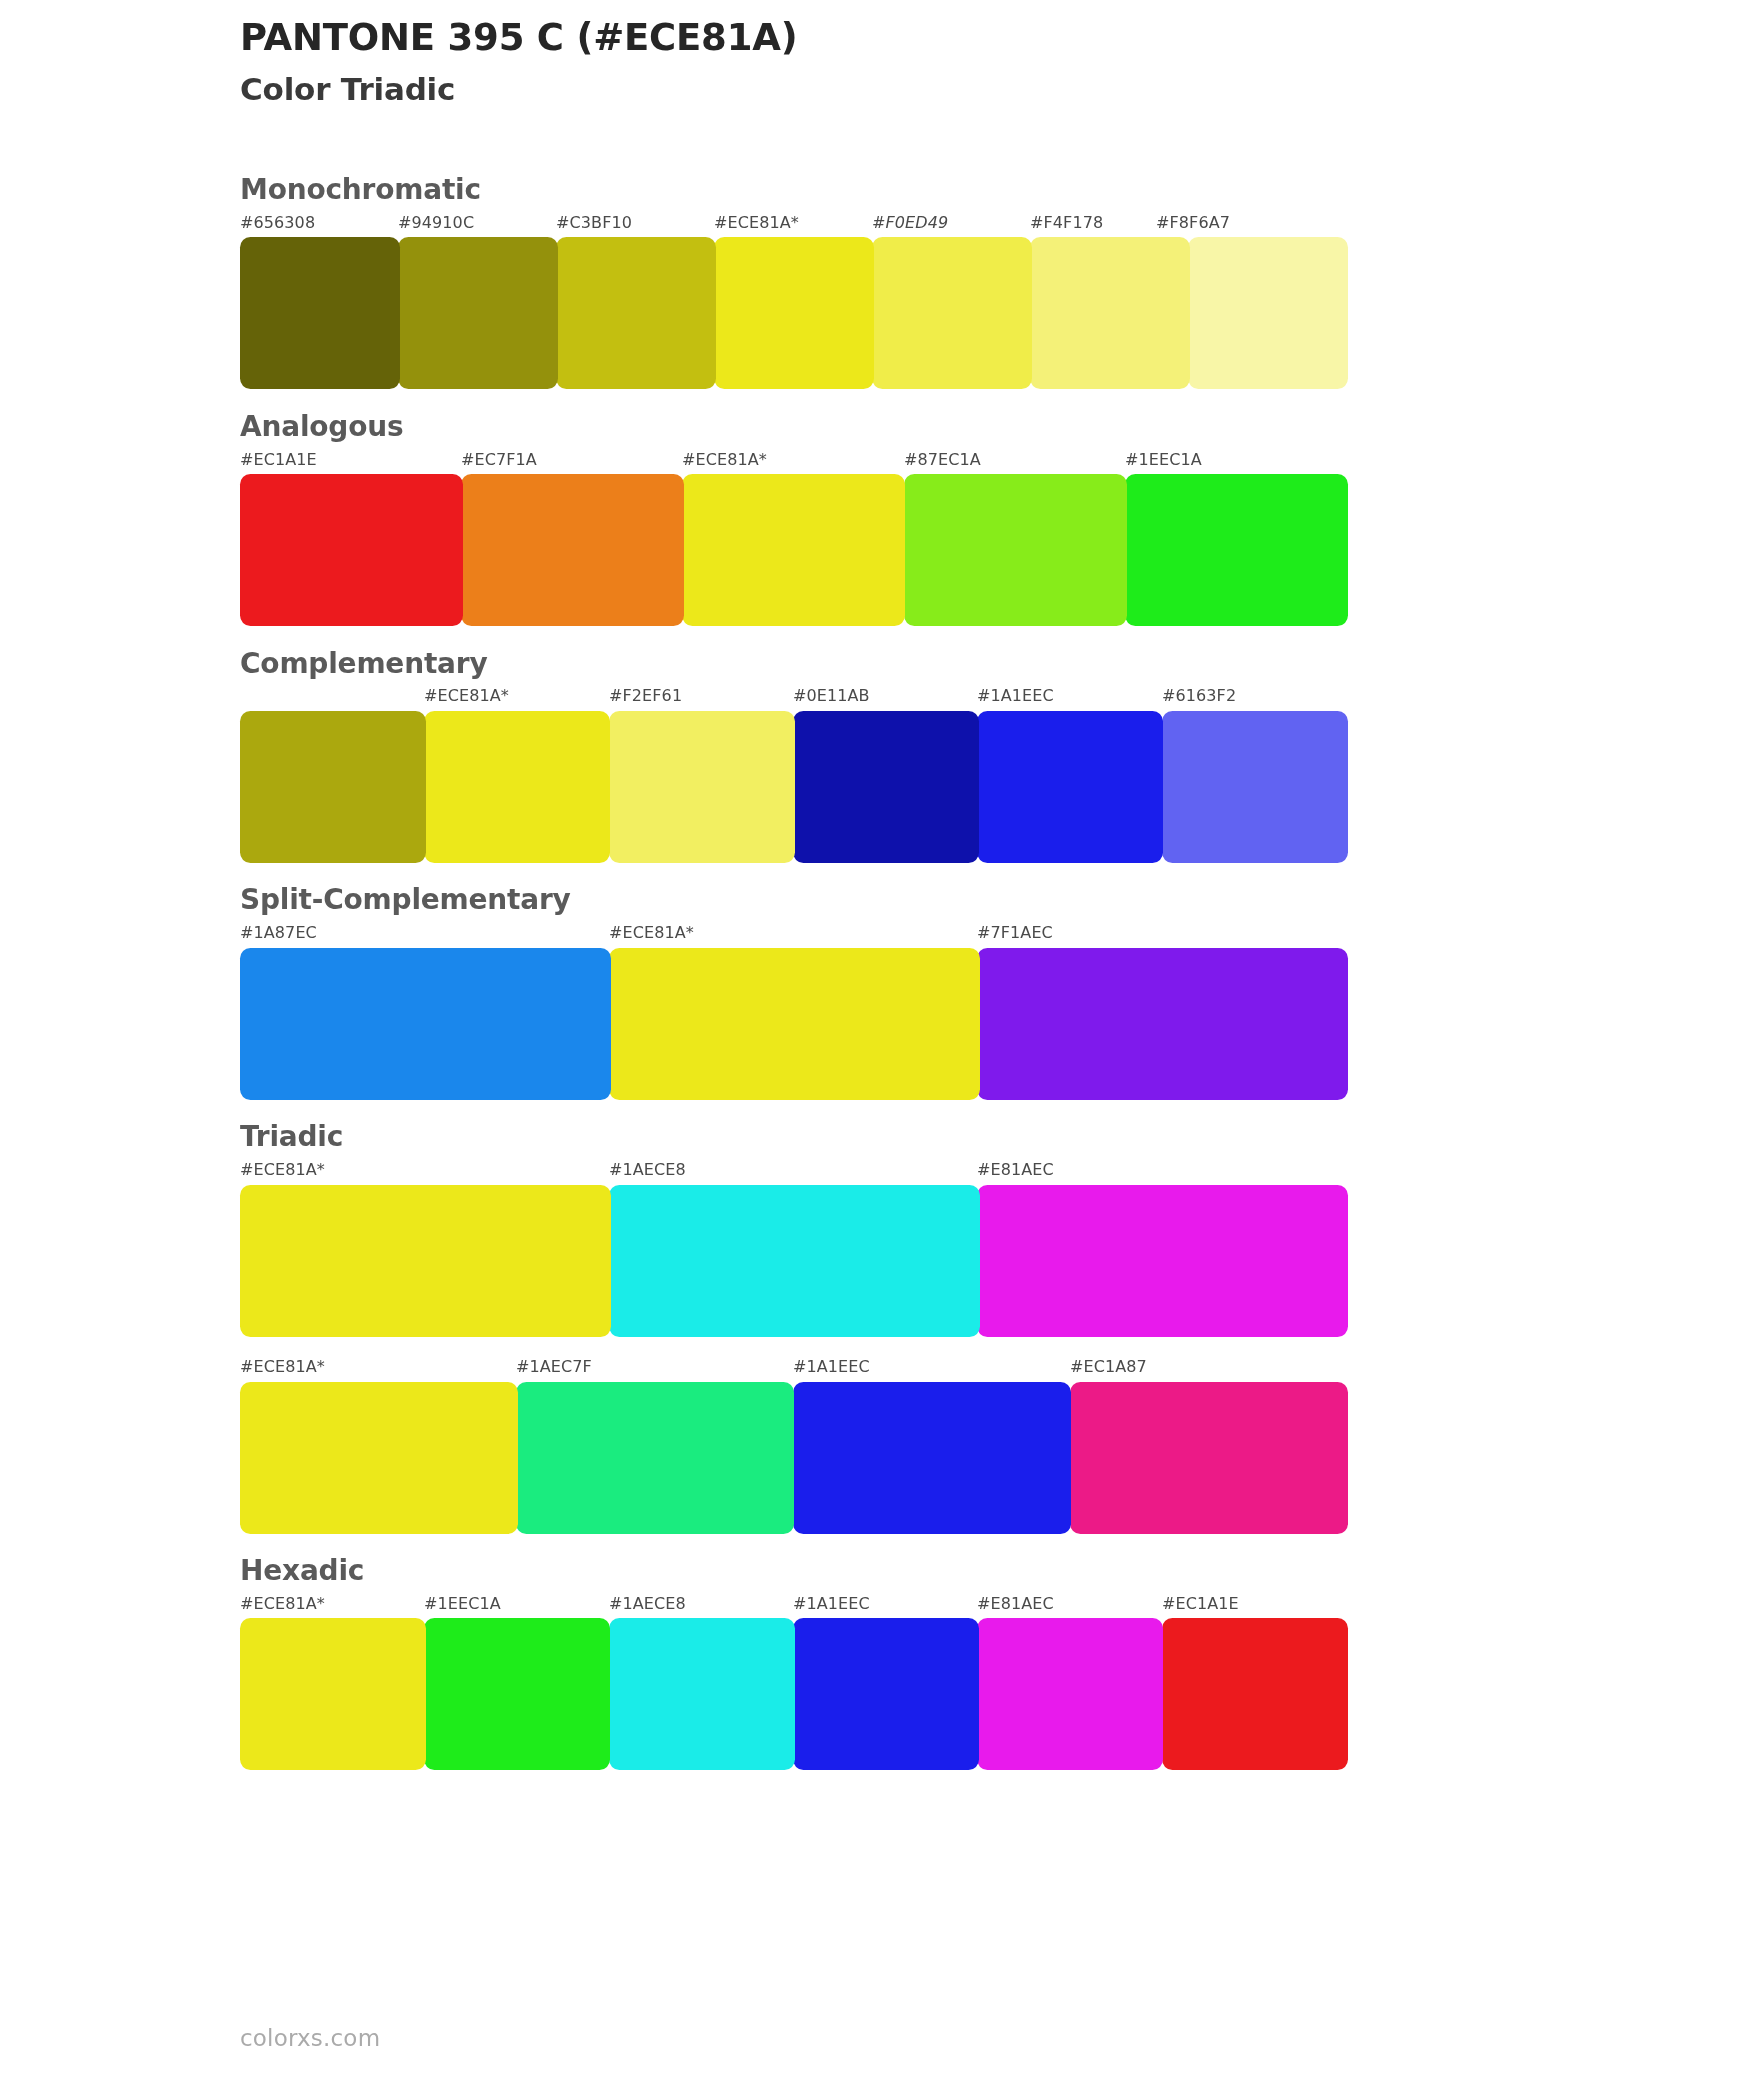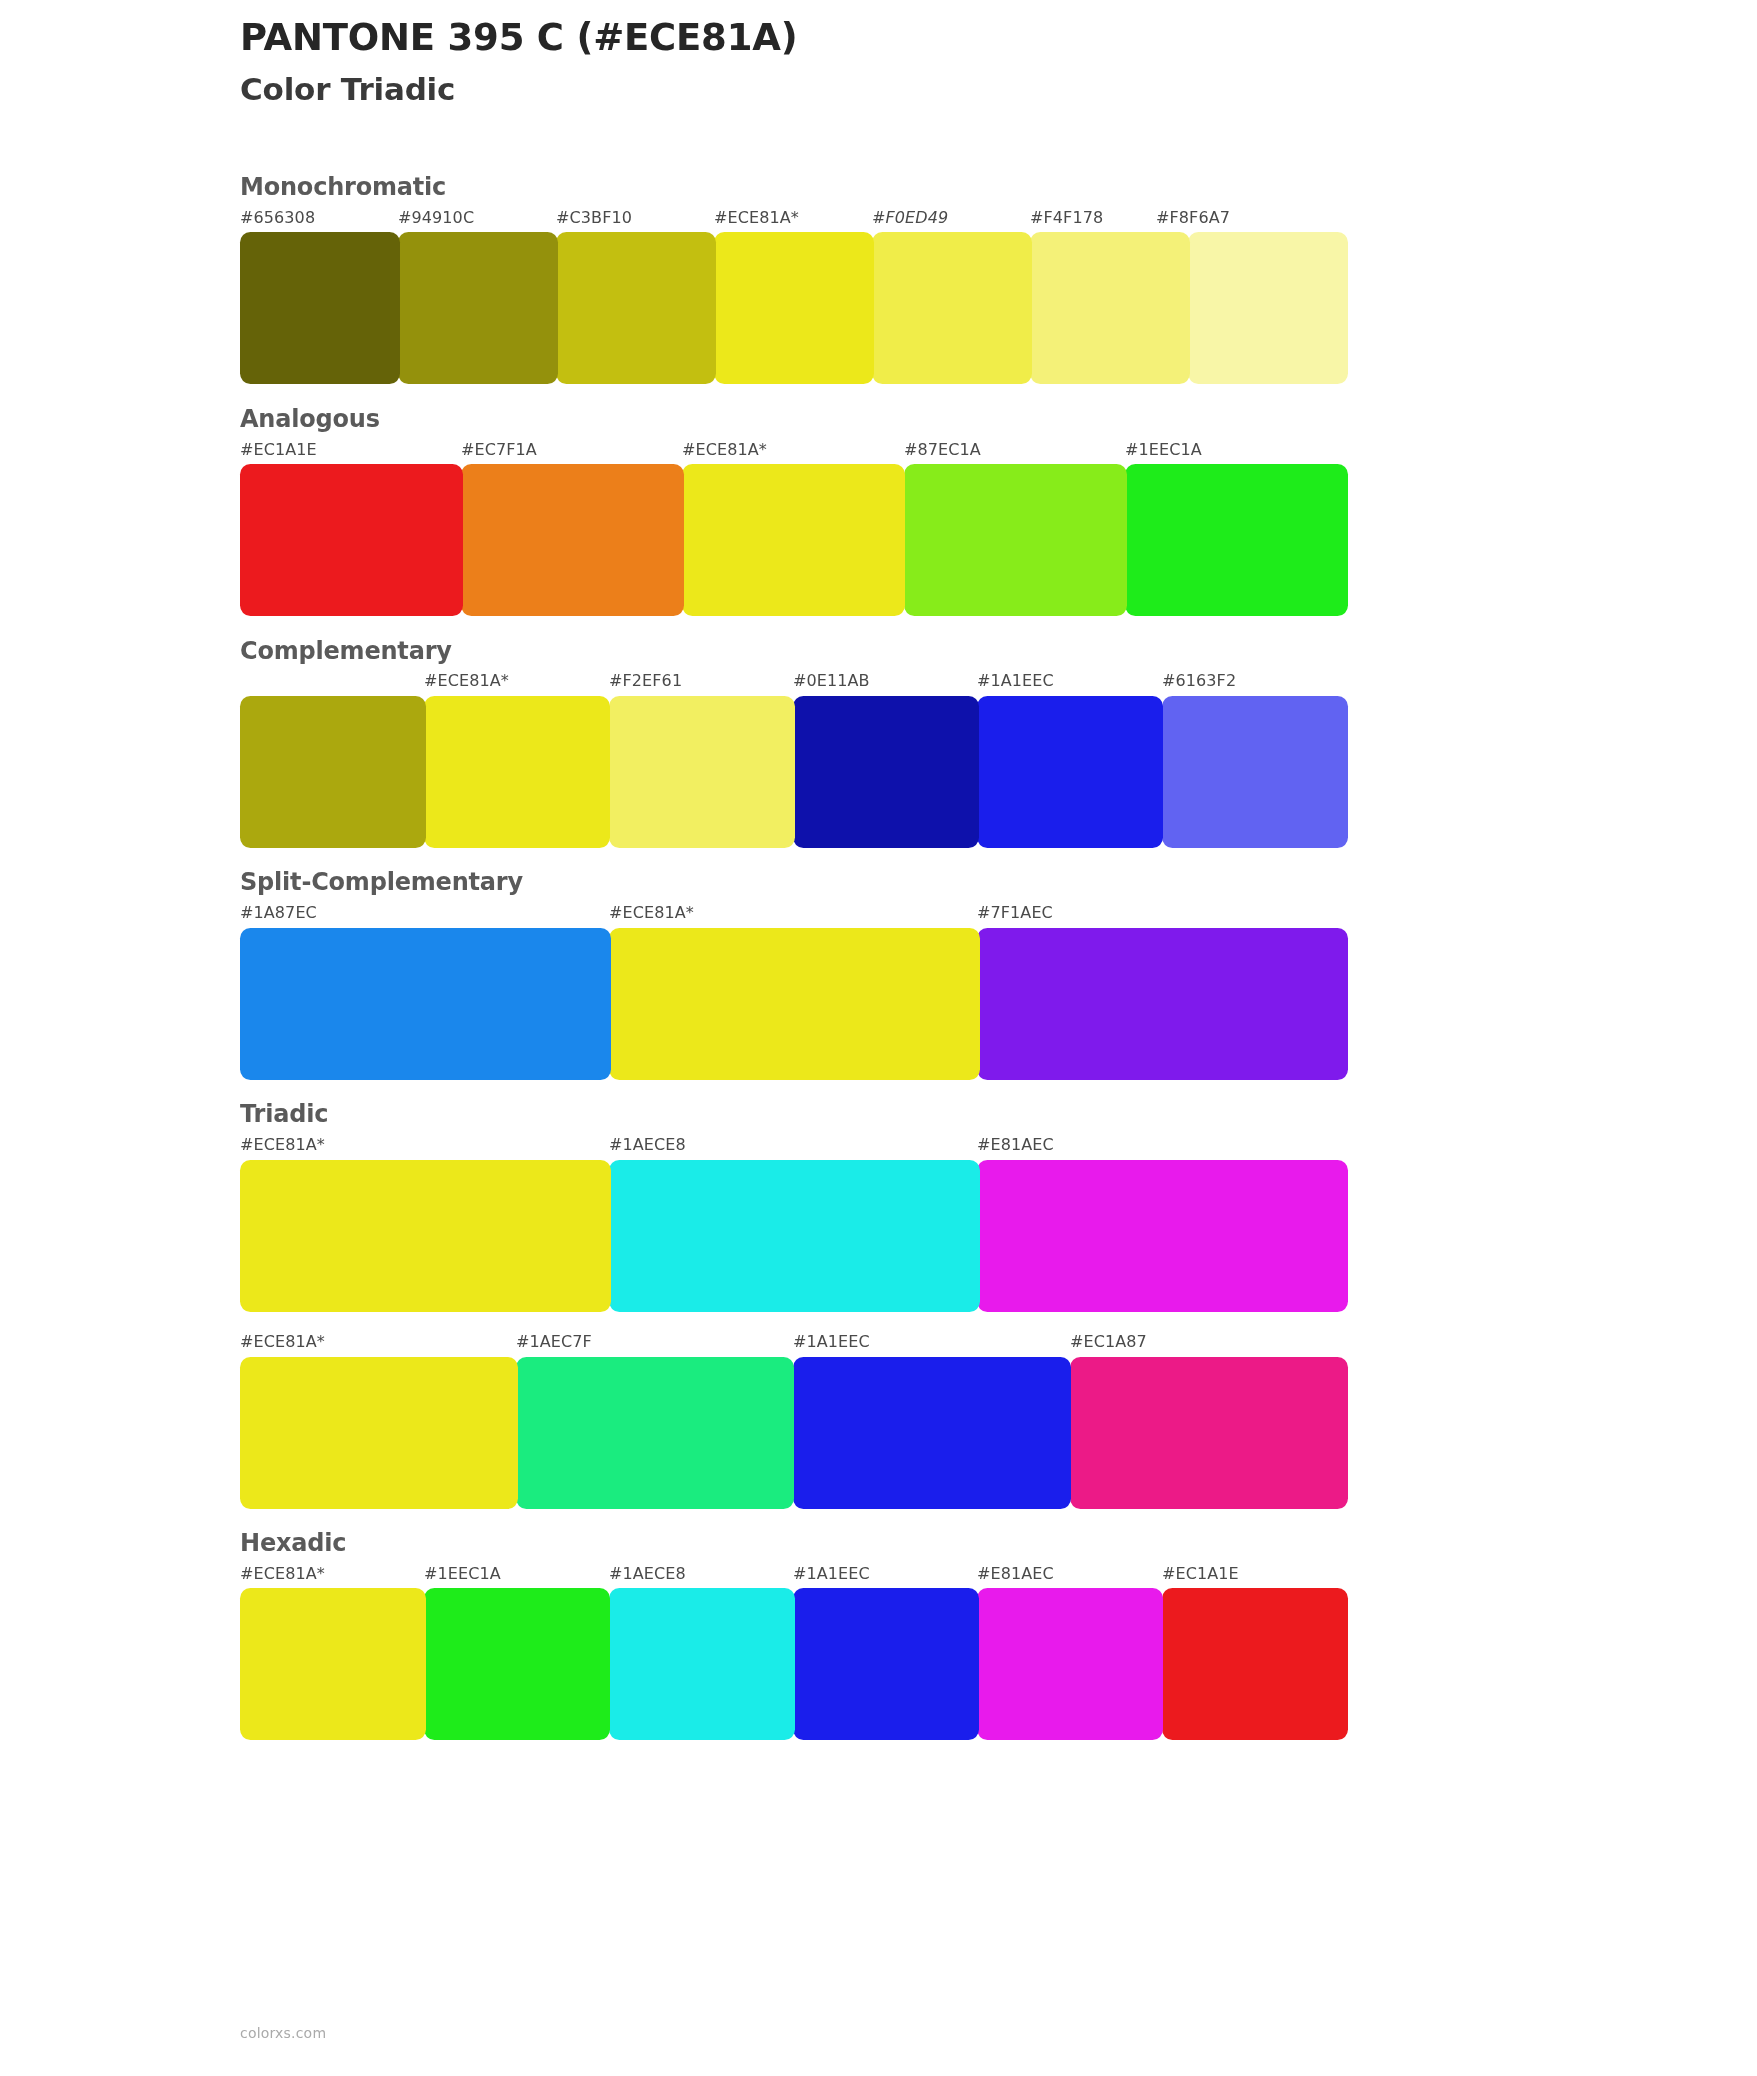--- a/index.html
+++ b/index.html
@@ -49,21 +49,21 @@
     position: absolute;
     left: 0;
     top: 172px;
     width: 1757px;
   }
   .section {
     position: relative;
     margin: 0 0 17px 0;
   }
   .section-heading {
-    font-size: 24px;
+    font-size: 28px;
     font-weight: bold;
     color: #5a5a5a;
     letter-spacing: -0.2px;
     margin: 0 0 4.8px 240px;
     line-height: 1.25;
     white-space: nowrap;
   }
   .swatch-row {
     position: relative;
     margin-left: 240px;
@@ -83,21 +83,21 @@
     font-weight: normal;
     color: #4a4a4a;
     letter-spacing: 0.1px;
     white-space: nowrap;
     line-height: 1.4;
   }
   .footer {
     position: absolute;
     left: 240px;
     top: 2025px;
-    font-size: 14px;
+    font-size: 23px;
     color: #aaaaaa;
     letter-spacing: 0.2px;
     line-height: 1.2;
   }
 </style>
 </head>
 <body>
 
 <div class="page">
 

